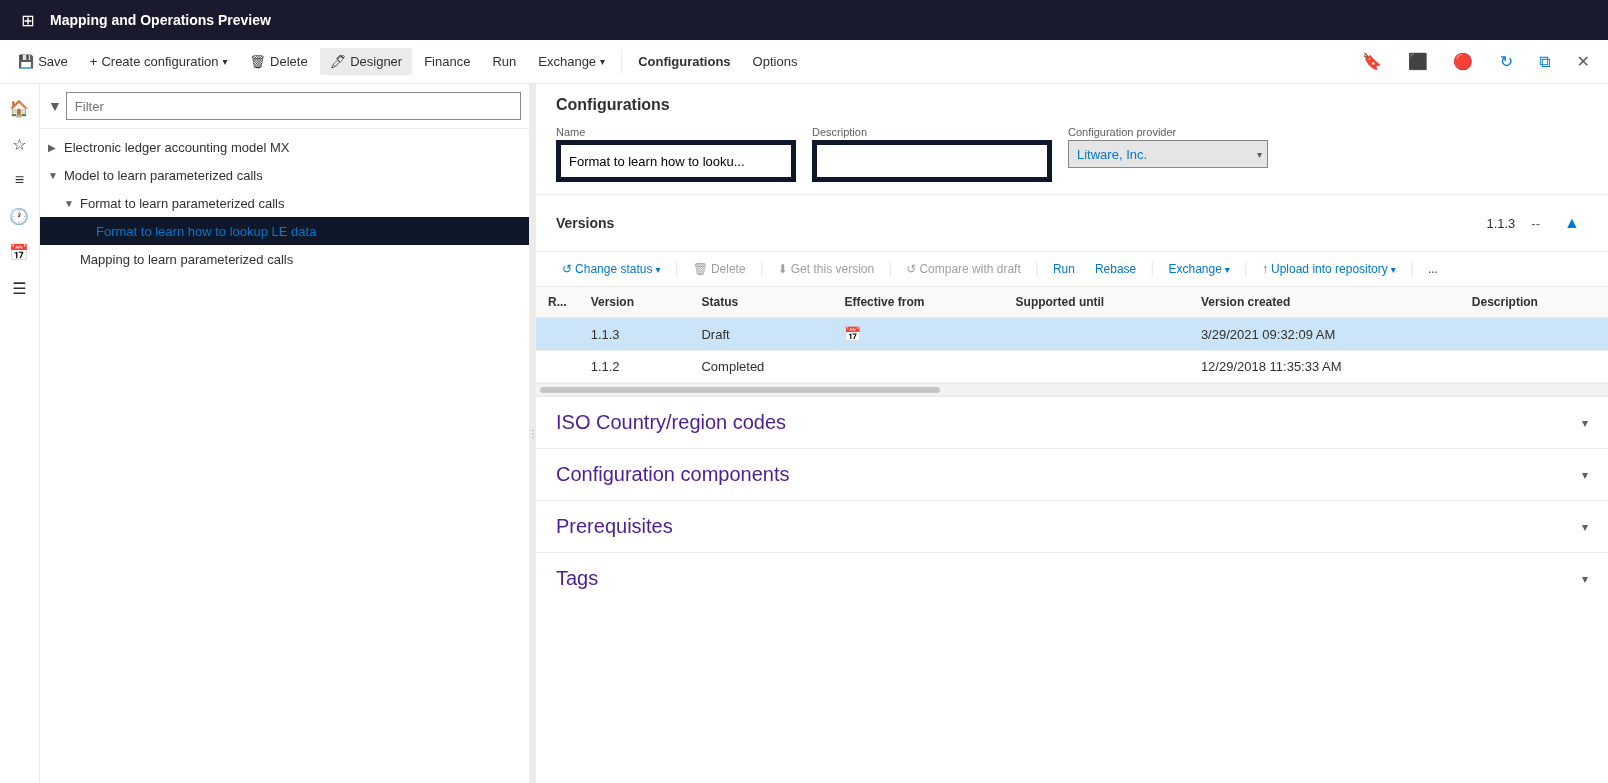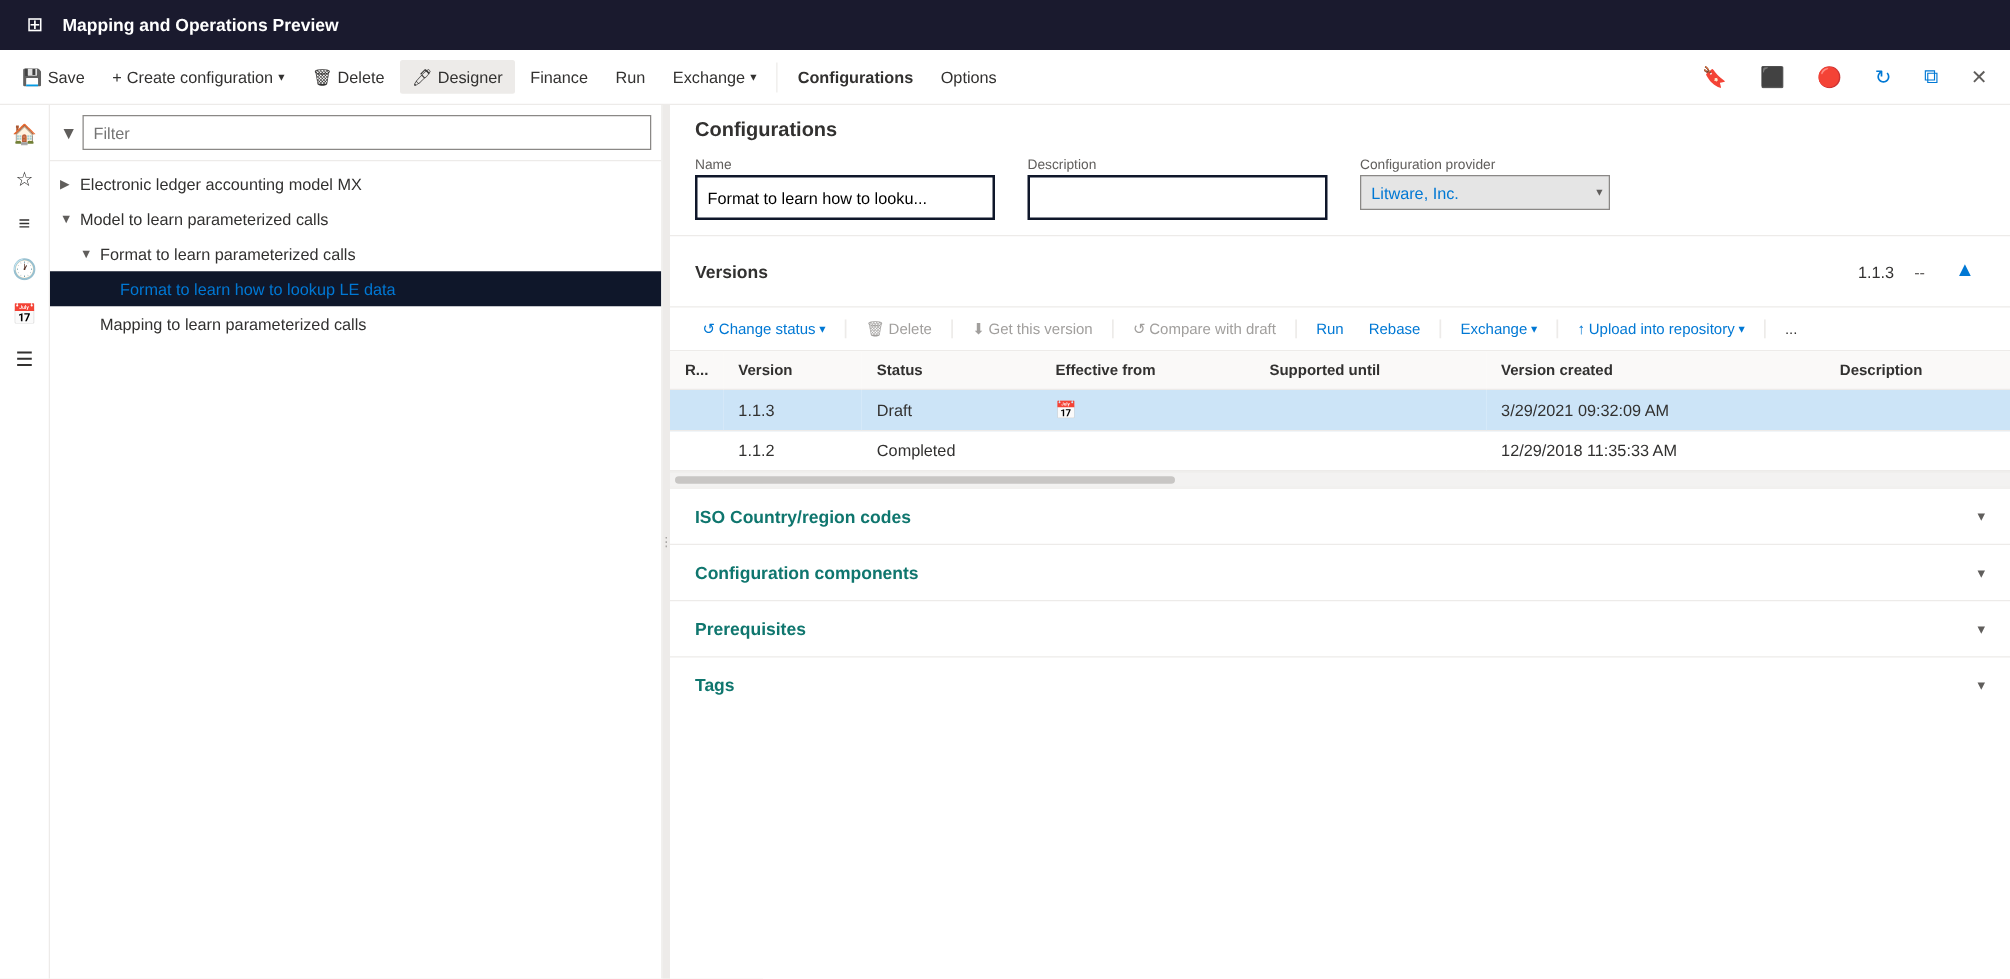--- a/index.html
+++ b/index.html
@@ -111,25 +111,25 @@
     .content-area {
       flex: 1; overflow-y: auto; background: white; padding: 0;
     }
 
     .content-header {
       padding: 12px 20px 8px;
       border-bottom: 1px solid #edebe9;
     }
     .content-title { font-size: 16px; font-weight: 600; color: #323130; margin-bottom: 12px; }
 
-    .form-fields { display: flex; gap: 26px; flex-wrap: wrap; margin-bottom: 4px; }
+    .form-fields { display: flex; gap: 16px; flex-wrap: wrap; margin-bottom: 4px; }
     .form-field { display: flex; flex-direction: column; gap: 2px; }
     .form-label { font-size: 11px; color: #605e5c; }
     .form-input {
-      border: 2px solid #0f172a; padding: 16px 8px; font-size: 13px;
+      border: 5px solid #0f172a; padding: 16px 8px; font-size: 13px;
       height: 28px; outline: none; min-width: 180px;
     }
     .form-input.wide { min-width: 240px; }
     .form-input.medium { min-width: 180px; }
     .form-select-wrapper { position: relative; }
     .form-select {
       border: 1px solid #8a8886; padding: 4px 28px 4px 8px; font-size: 13px;
       height: 28px; outline: none; min-width: 200px;
       appearance: none; background: #e5e5e5; cursor: pointer;
       color: #0078d4;
@@ -191,21 +191,21 @@
     }
 
     
     .collapsible-section {
       border-top: 1px solid #edebe9;
     }
     .collapsible-header {
       padding: 14px 20px; display: flex; align-items: center; justify-content: space-between;
       cursor: pointer;
     }
-    .collapsible-title { font-size: 14px; font-weight: 700; color: #0f766e; }
+    .collapsible-title { font-size: 20px; font-weight: 400; color: #4c1d95; }
     .collapse-arrow { font-size: 12px; color: #605e5c; }
 
     
     .toolbar-icons {
       display: flex; align-items: center; gap: 6px;
       margin-left: auto;
     }
 
     .header-controls { display: flex; align-items: center; gap: 8px; }
 

